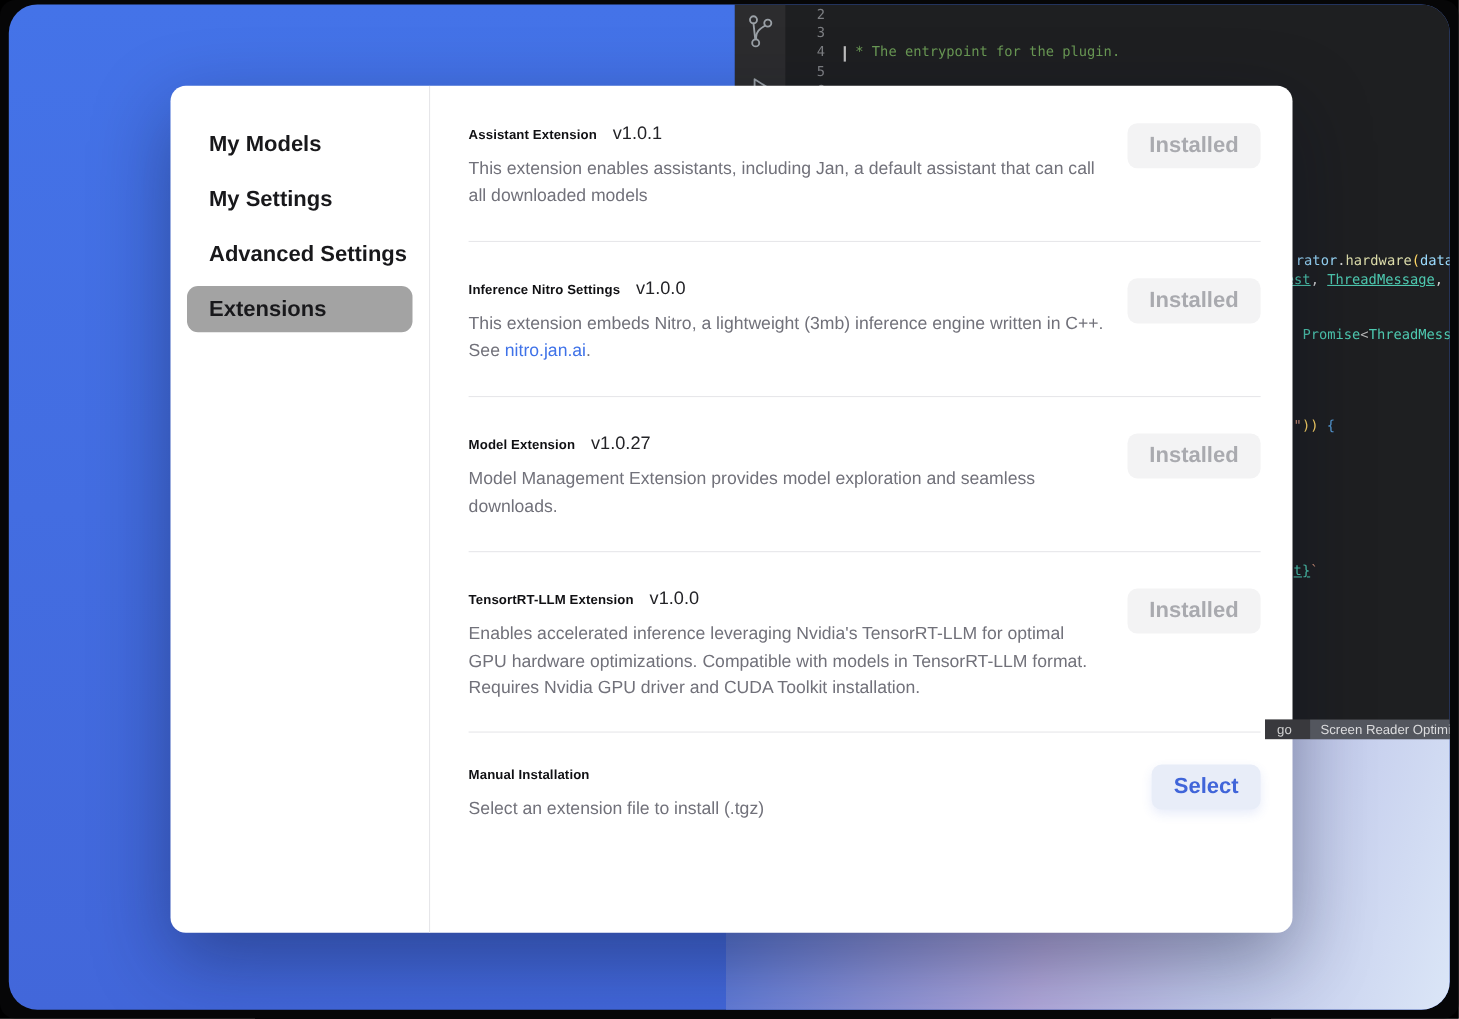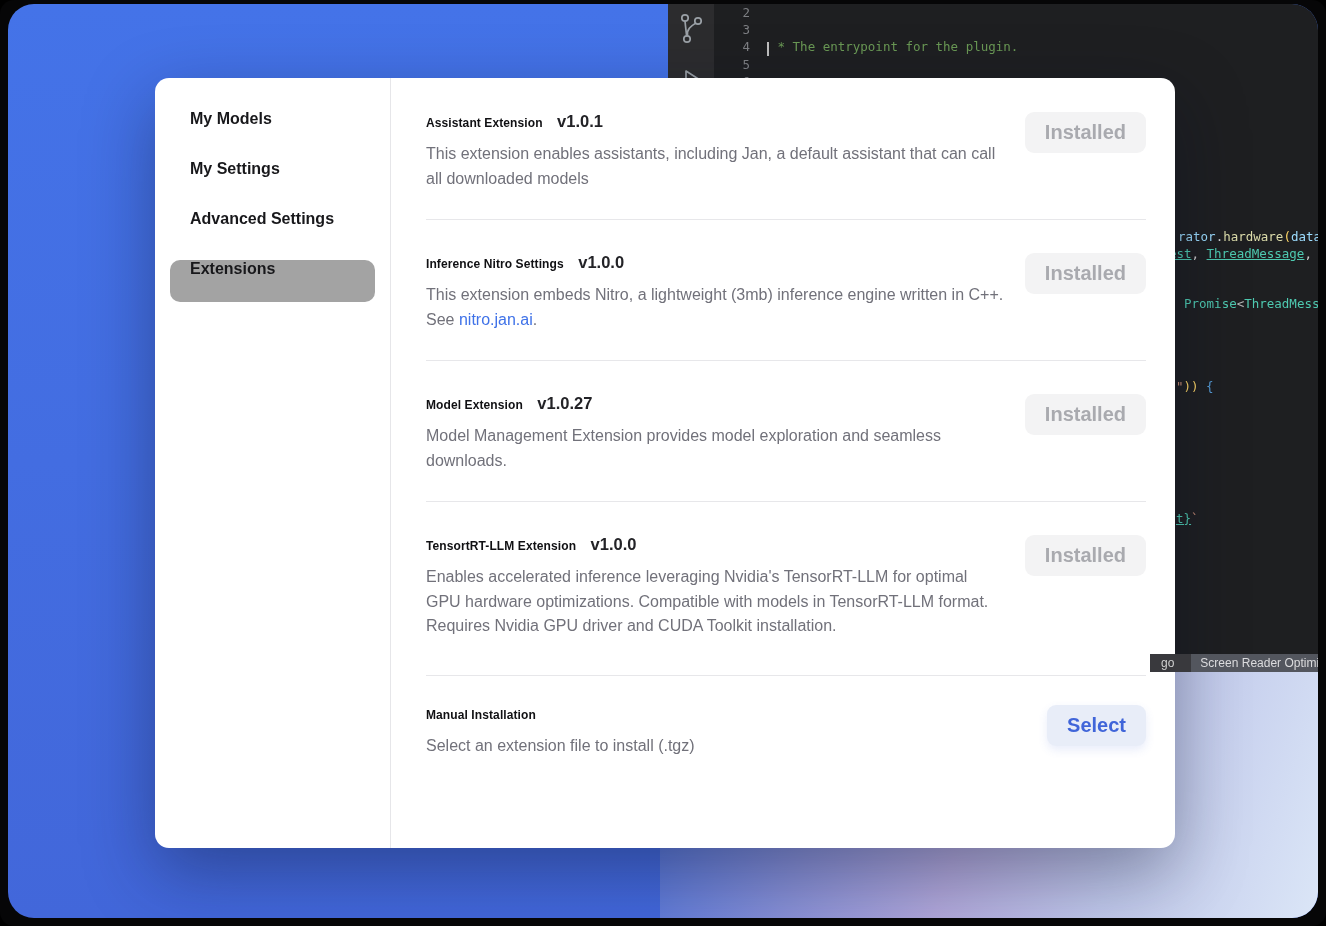--- a/index.html
+++ b/index.html
@@ -22,31 +22,31 @@
   .statusbar .sb-seg{flex:1;margin-left:17px;height:18px;background:#53565e;color:#dcdcde;font-size:12px;display:flex;align-items:center;padding-left:9px;white-space:nowrap;overflow:hidden;}
 
   
   .bg-lavender{position:absolute;left:652px;top:664px;right:0;bottom:0;
      background:linear-gradient(108deg,#4a6fd8 0%,#8890d6 28%,#b0a7da 48%,#bfc7ea 70%,#dbe6f7 100%);}
 
   
   .modal{position:absolute;left:147px;top:74px;width:1020px;height:770px;background:#fff;border-radius:14px;z-index:5;
          box-shadow:0 24px 70px rgba(10,15,40,.38);display:flex;overflow:hidden;}
   .sidebar{width:236px;flex:0 0 236px;border-right:1px solid #e6e6e9;padding:32px 15px 0 15px;}
-  .side-item{height:42px;display:flex;align-items:flex-start;padding-left:20px;margin-bottom:8px;border-radius:10px;
-             font-size:16px;font-weight:700;color:#18181b;cursor:pointer;}
+  .side-item{height:42px;display:flex;align-items:center;padding-left:20px;margin-bottom:8px;border-radius:10px;
+             font-size:20px;font-weight:700;color:#18181b;cursor:pointer;}
   .side-item.active{background:#a3a3a3;}
   .content{flex:1;padding:0 29px 0 35px;}
   .ext-row{display:flex;justify-content:space-between;align-items:flex-start;border-bottom:1px solid #e7e7ea;padding:33px 0 28px;}
   .ext-row.first{padding-top:34px;}
-  .ext-row.tall{padding-bottom:36px;}
+  .ext-row.tall{padding-bottom:26px;}
   .ext-row.last{border-bottom:none;padding:29px 0 26px;}
   .ext-info{width:580px;}
   .ext-title{font-size:12px;font-weight:700;color:#101013;letter-spacing:.1px;}
-  .ext-version{margin-left:10px;font-size:16.5px;font-weight:700;color:#232327;}
+  .ext-version{margin-left:10px;font-size:16.5px;font-weight:400;color:#232327;}
   .ext-desc{margin-top:11px;font-size:16px;line-height:24.5px;color:#71717a;}
   .ext-desc a{color:#3f72e8;text-decoration:none;cursor:pointer;}
   .btn{min-width:114px;height:41px;border:none;border-radius:9px;background:#f3f3f4;color:#a9aaaf;
        font-family:"Liberation Sans",sans-serif;font-size:20px;font-weight:600;display:flex;align-items:center;justify-content:center;padding:0 20px;}
   .btn.select{min-width:94px;background:#e8edf8;color:#4065d9;font-weight:700;cursor:pointer;box-shadow:0 4px 10px rgba(64,101,217,.12);}
 </style>
 </head>
 <body>
 
 <div class="stage">

